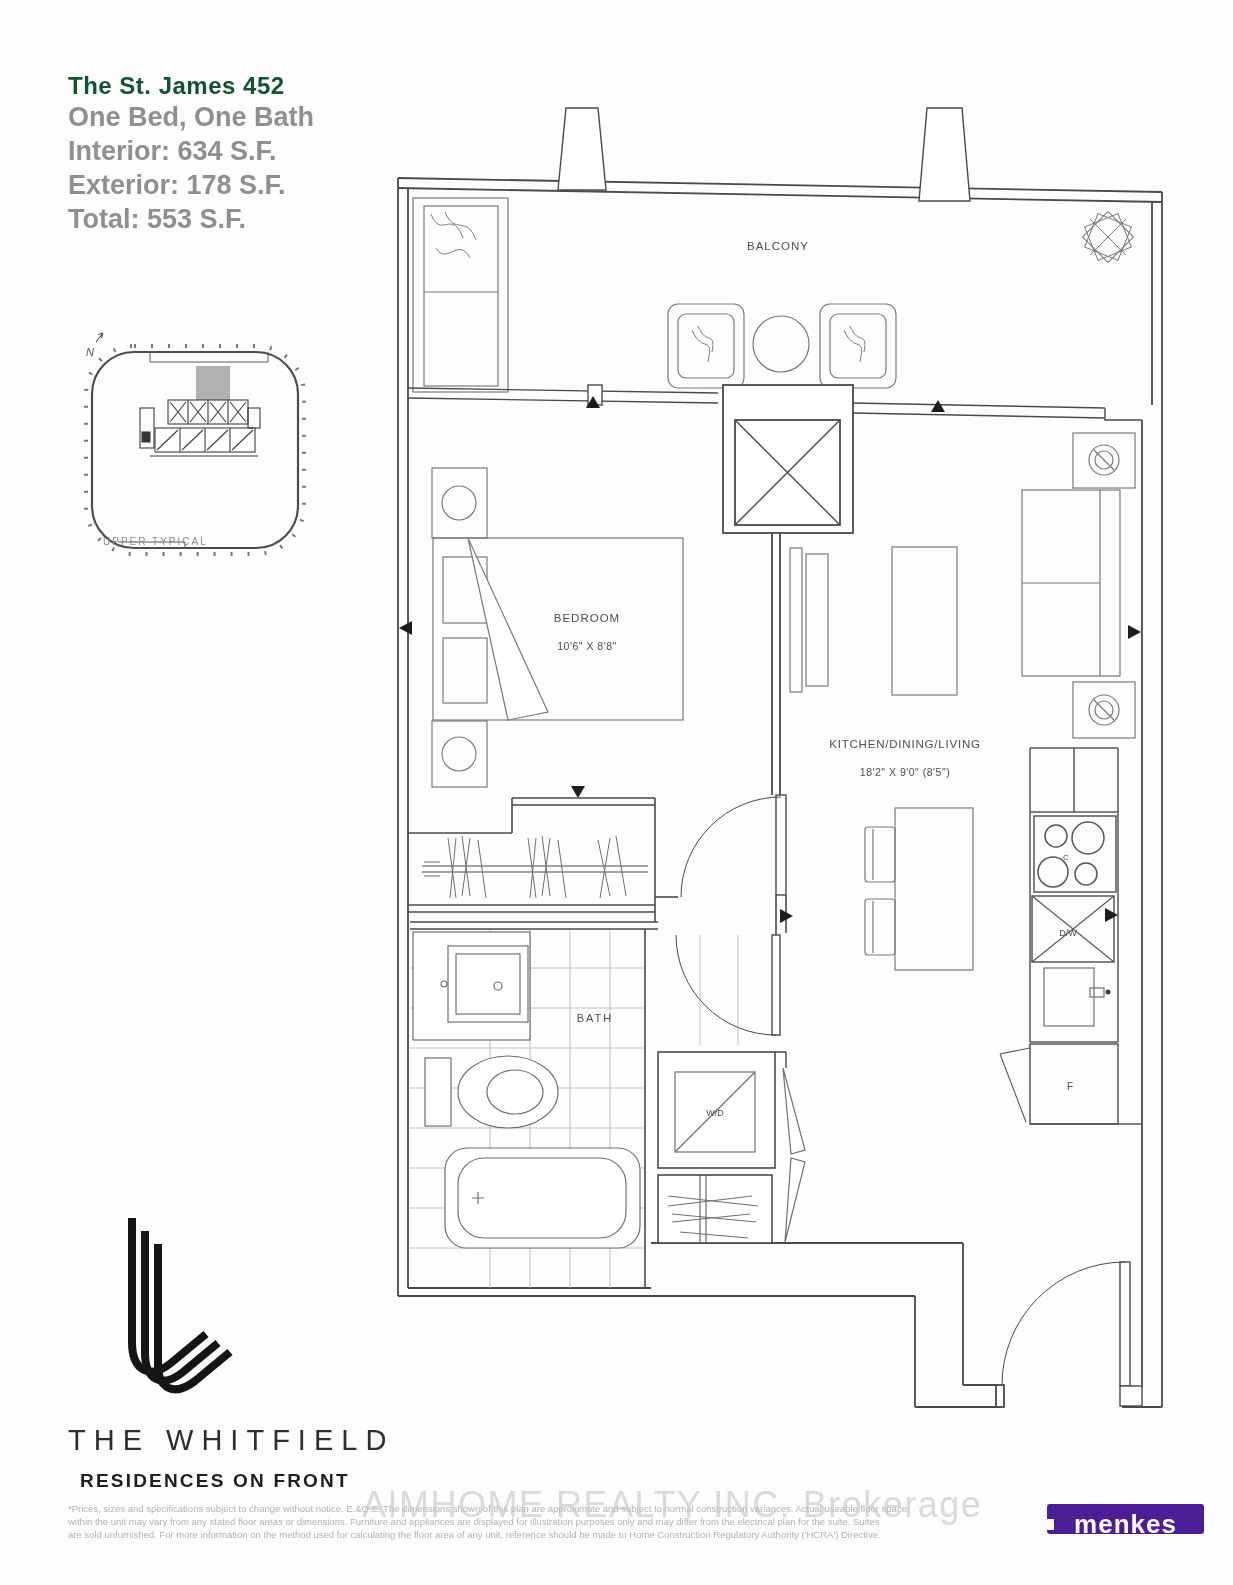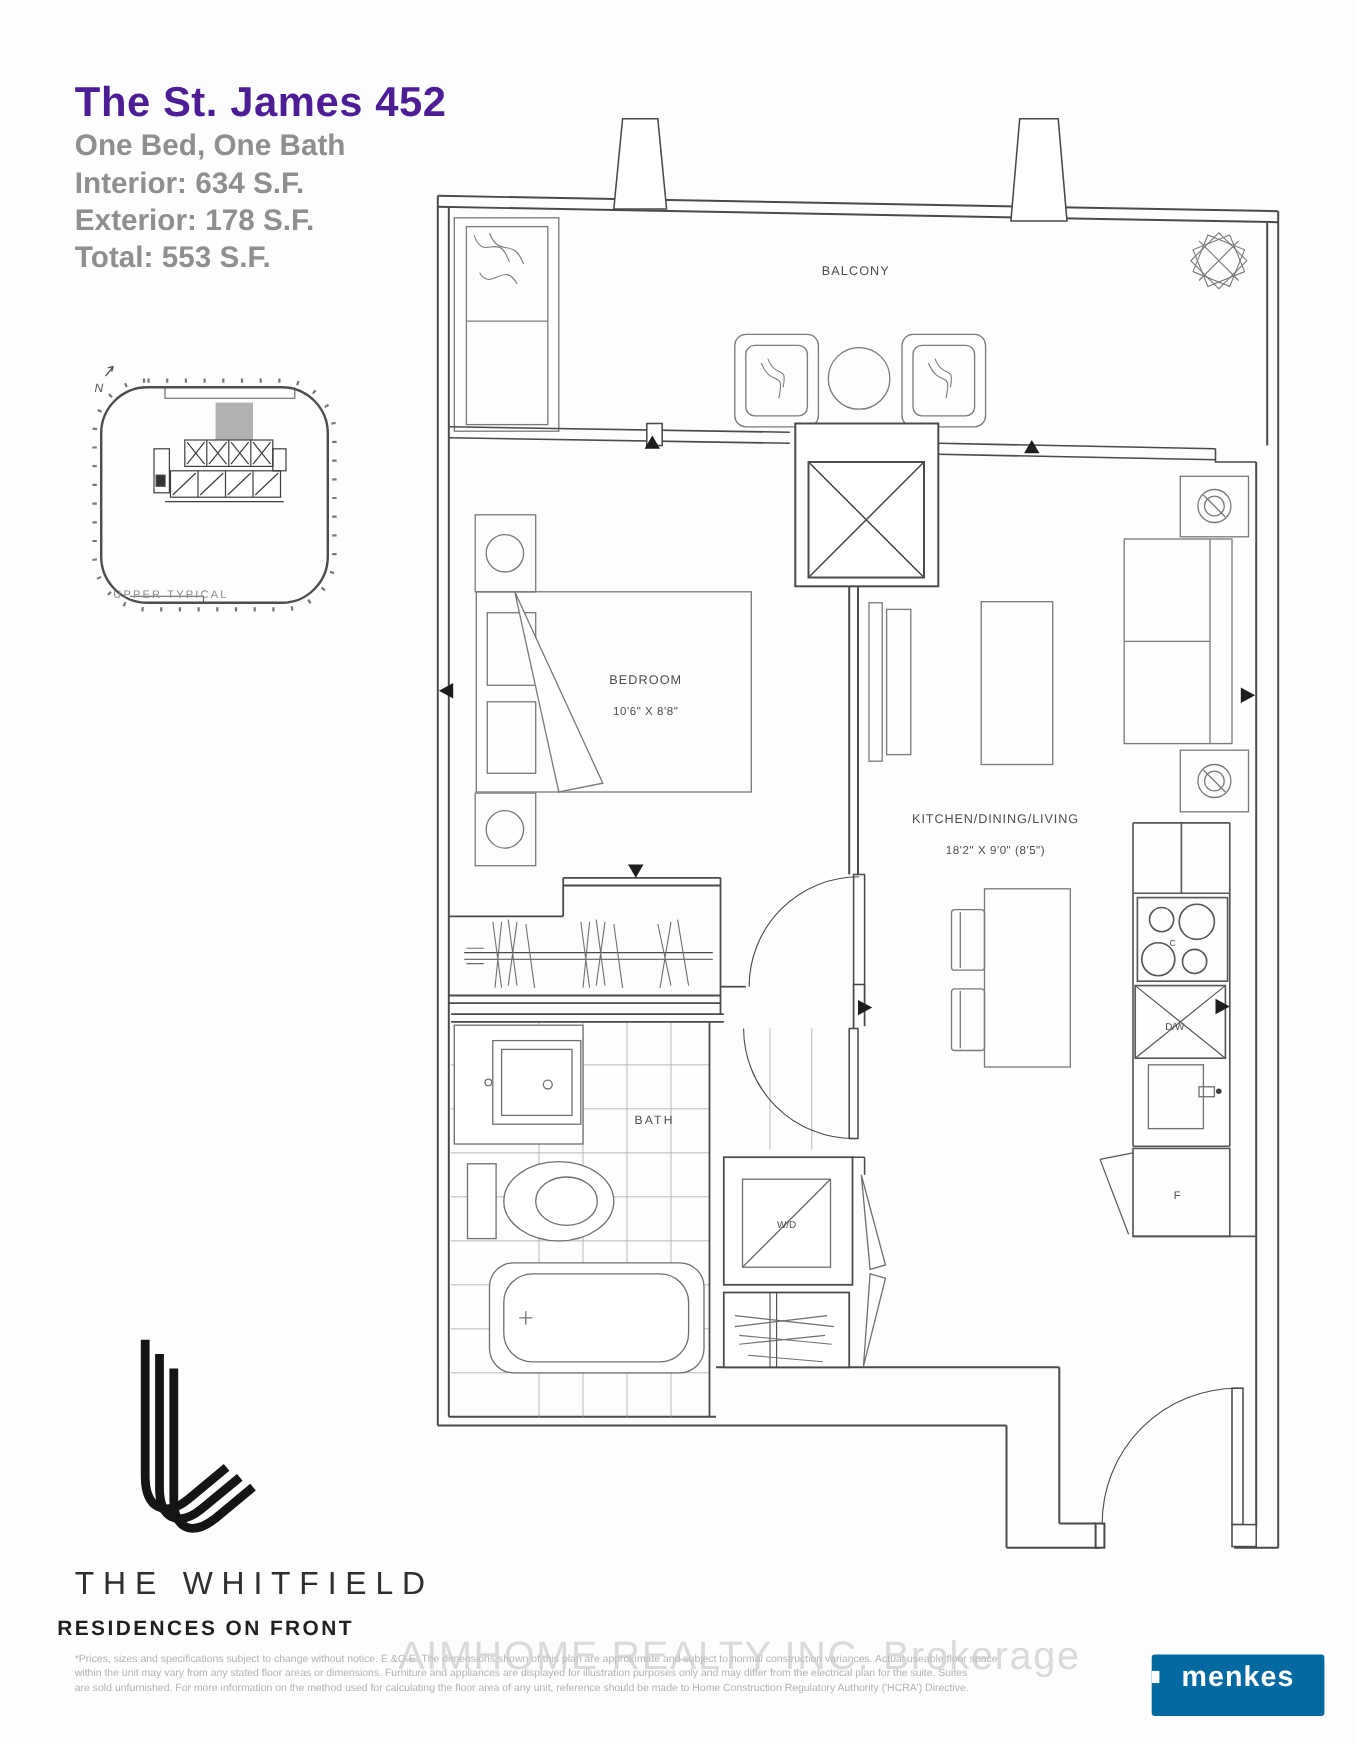--- a/index.html
+++ b/index.html
@@ -1,30 +1,30 @@
 <!DOCTYPE html>
 <html><head>
 <meta charset="utf-8">
 <style>
   html,body{margin:0;padding:0;background:#ffffff;}
   .page{position:relative;width:1233px;height:1585px;background:#fdfdfd;overflow:hidden;
         font-family:"Liberation Sans",sans-serif;}
   .abs{position:absolute;}
   svg text{font-family:"Liberation Sans",sans-serif;}
   .titleblock{left:68px;top:72px;z-index:2;}
-  .title{font-size:38px;font-weight:700;color:#4c1d95;letter-spacing:.5px;}
+  .title{font-size:24px;font-weight:700;color:#14532d;letter-spacing:.5px;}
   .spec{font-size:27px;color:#8f8f8f;line-height:34px;font-weight:700;}
   .keycaption{left:76px;top:536px;font-size:10px;letter-spacing:2px;color:#8a8a8a;z-index:2;margin-left:27px;}
   .bname{left:68px;top:1424px;font-size:29px;letter-spacing:8px;color:#2e2e2e;font-weight:500;z-index:2;}
-  .btag{left:52px;top:1470px;font-size:19px;letter-spacing:2.2px;color:#1f1f1f;font-weight:700;z-index:2;}
+  .btag{left:80px;top:1470px;font-size:19px;letter-spacing:2.2px;color:#1f1f1f;font-weight:700;z-index:2;}
   .disc{left:68px;top:1502px;z-index:2;width:975px;overflow:hidden;}
   .discline{font-size:9.5px;color:#b3b3b3;line-height:13px;white-space:nowrap;font-weight:400;}
   .watermark{left:362px;top:1484px;font-size:36px;color:#c2c6c9;letter-spacing:1.5px;
              opacity:.62;z-index:3;white-space:nowrap;font-weight:400;}
-  .menkes{left:1047px;top:1504px;width:157px;height:56px;background:#0369a1;border-radius:3px;
+  .menkes{left:1047px;top:1504px;width:157px;height:30px;background:#4c1d95;border-radius:3px;
           color:#ffffff;font-size:26px;font-weight:700;letter-spacing:1px;text-align:center;
           line-height:40px;z-index:4;}
   .menkes-notch{position:absolute;left:0;top:15px;width:7px;height:11px;background:#ffffff;}
   .plansvg{left:0;top:0;z-index:1;}
 </style>
 </head>
 <body>
 
 <div class="page">
 

